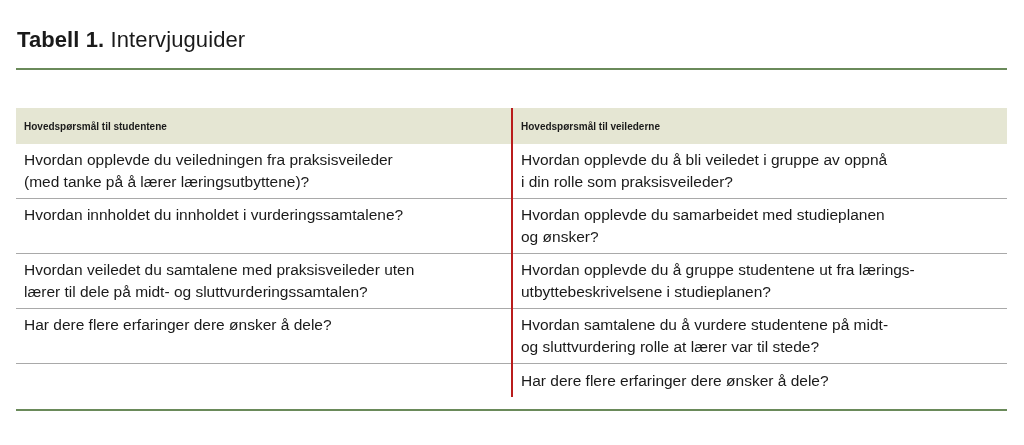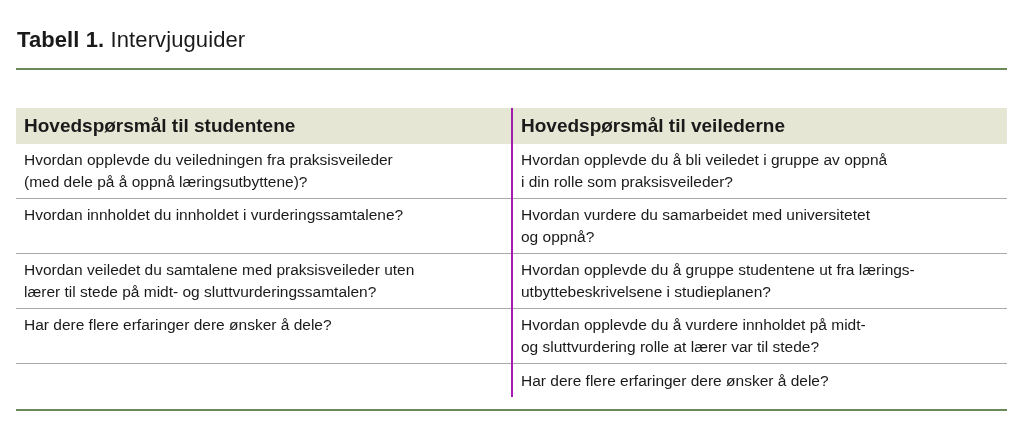--- a/index.html
+++ b/index.html
@@ -5,26 +5,26 @@
   html, body { margin: 0; padding: 0; background: #ffffff; }
   body { width: 1024px; height: 445px; position: relative; overflow: hidden;
          font-family: "Liberation Sans", "DejaVu Sans", sans-serif; color: #1a1a1a; }
   .title { position: absolute; left: 17px; top: 26px; font-size: 22px; line-height: 28px; letter-spacing: 0.1px; }
   .title b { font-weight: bold; margin-top: 20px; }
   .rule { position: absolute; left: 16px; width: 991px; height: 2px; background: #6a8a5a; }
   .rule.top { top: 68px; }
   .rule.bottom { top: 409px; }
   table { position: absolute; left: 16px; top: 108px; width: 991px; border-collapse: collapse; table-layout: fixed; }
   col.c1 { width: 496px; } col.c2 { width: 495px; }
-  th { background: #e5e6d3; text-align: left; font-weight: bold; font-size: 19px;
+  th { background: #e5e6d3; text-align: left; font-weight: bold; font-size: 10px;
        height: 36px; padding: 0 8px; vertical-align: middle; }
   td { font-size: 15.5px; line-height: 22px; padding: 5px 8px 5px 8px; vertical-align: top; height: 44px; box-sizing: border-box; }
   tr.body-row td { border-top: 1px solid #a9a9a9; height: 54px; margin-top: 40px; }
   tr.body-row:first-of-type td { border-top: none; }
-  th.c2, td.c2 { border-left: 2px solid #a21caf; }
+  th.c2, td.c2 { border-left: 2px solid #b91c1c; }
   tr.last td { height: 30px; padding-top: 6px; }
   tr.last td.c1 { border-bottom: none; }
   .line { display: block; white-space: nowrap; }
 </style>
 </head>
 <body>
 
 <div class="title">
   <b>Tabell 1.</b>
   <span>Intervjuguider</span>
@@ -40,54 +40,54 @@
   <thead>
     <tr>
       <th class="c1">Hovedspørsmål til studentene</th>
       <th class="c2">Hovedspørsmål til veilederne</th>
     </tr>
   </thead>
   <tbody>
     <tr class="body-row">
       <td class="c1">
         <span class="line">Hvordan opplevde du veiledningen fra praksisveileder</span>
-        <span class="line">(med dele på å oppnå læringsutbyttene)?</span>
+        <span class="line">(med tanke på å lærer læringsutbyttene)?</span>
       </td>
       <td class="c2">
         <span class="line">Hvordan opplevde du å bli veiledet i gruppe av oppnå</span>
         <span class="line">i din rolle som praksisveileder?</span>
       </td>
     </tr>
     <tr class="body-row">
       <td class="c1">
         <span class="line">Hvordan innholdet du innholdet i vurderingssamtalene?</span>
         <span class="line"></span>
       </td>
       <td class="c2">
-        <span class="line">Hvordan vurdere du samarbeidet med universitetet</span>
-        <span class="line">og oppnå?</span>
+        <span class="line">Hvordan opplevde du samarbeidet med studieplanen</span>
+        <span class="line">og ønsker?</span>
       </td>
     </tr>
     <tr class="body-row">
       <td class="c1">
         <span class="line">Hvordan veiledet du samtalene med praksisveileder uten</span>
-        <span class="line">lærer til stede på midt- og sluttvurderingssamtalen?</span>
+        <span class="line">lærer til dele på midt- og sluttvurderingssamtalen?</span>
       </td>
       <td class="c2">
         <span class="line">Hvordan opplevde du å gruppe studentene ut fra lærings-</span>
         <span class="line">utbyttebeskrivelsene i studieplanen?</span>
       </td>
     </tr>
     <tr class="body-row">
       <td class="c1">
         <span class="line">Har dere flere erfaringer dere ønsker å dele?</span>
         <span class="line"></span>
       </td>
       <td class="c2">
-        <span class="line">Hvordan opplevde du å vurdere innholdet på midt-</span>
+        <span class="line">Hvordan samtalene du å vurdere studentene på midt-</span>
         <span class="line">og sluttvurdering rolle at lærer var til stede?</span>
       </td>
     </tr>
     <tr class="body-row last">
       <td class="c1">
         <span class="line"></span>
       </td>
       <td class="c2">
         <span class="line">Har dere flere erfaringer dere ønsker å dele?</span>
       </td>

